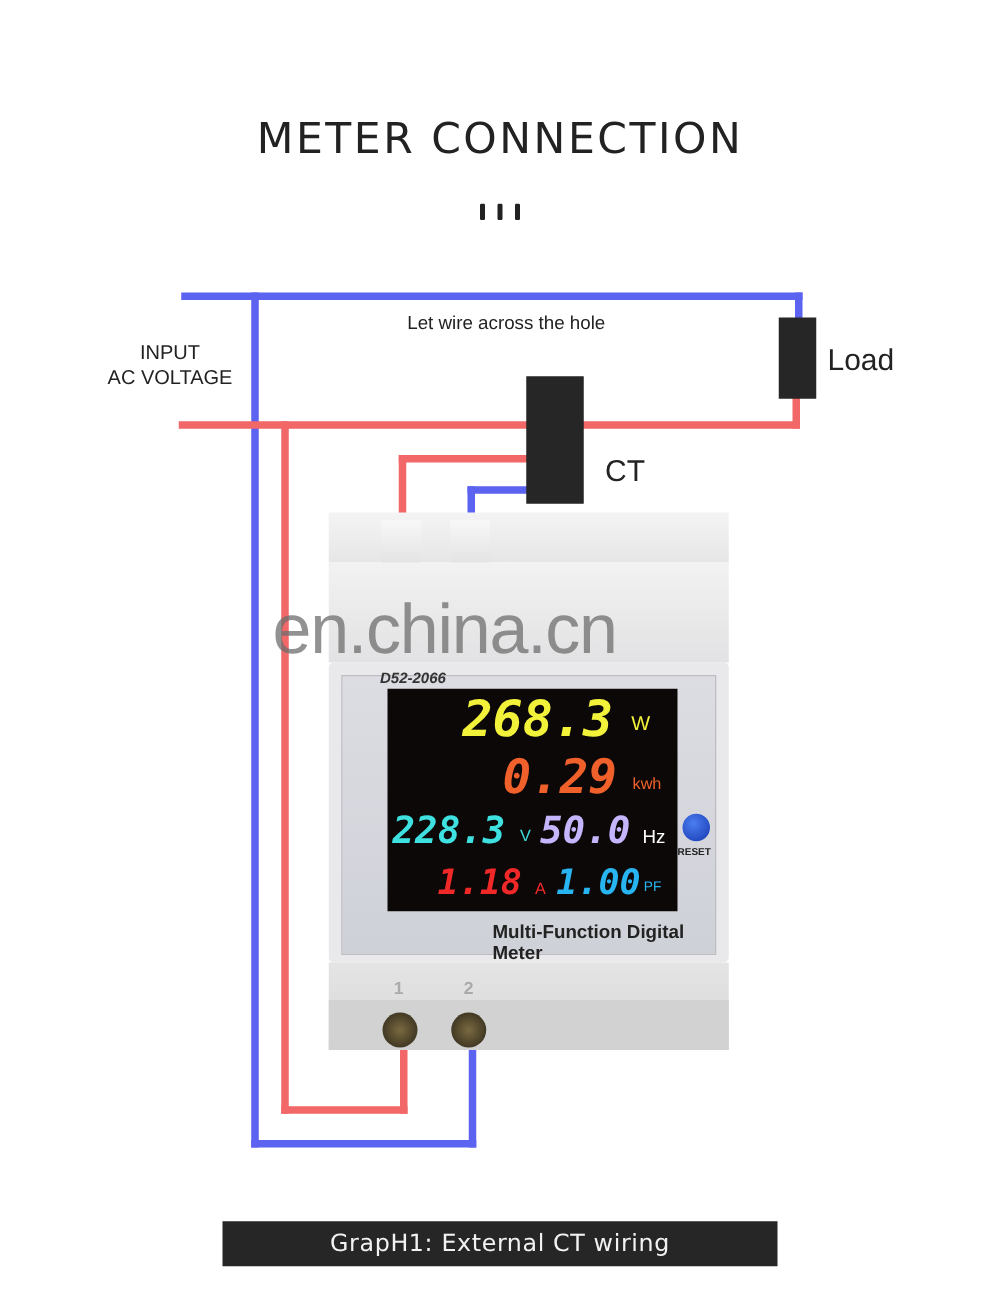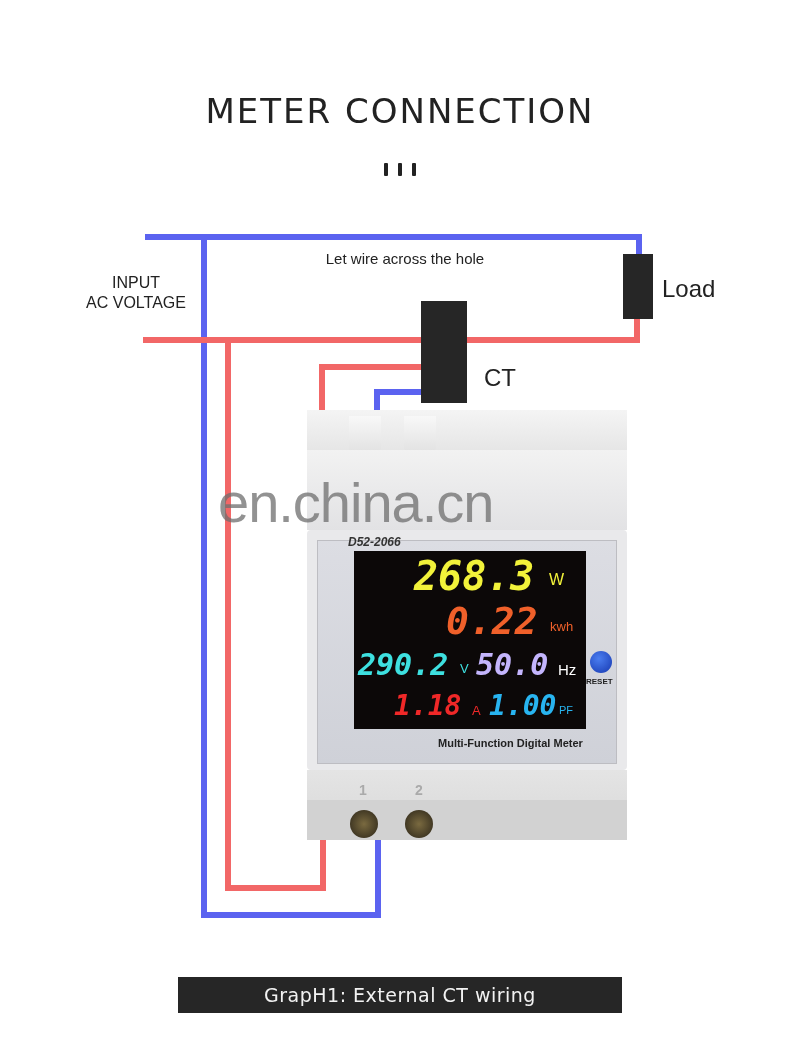--- a/index.html
+++ b/index.html
@@ -7,33 +7,33 @@
   .abs{position:absolute;}
   .title{left:0;width:800px;top:55px;text-align:center;font-family:"DejaVu Sans",sans-serif;font-size:34px;letter-spacing:2px;color:#222;margin-top:36px;}
   .ticks{left:384px;top:163px;width:32px;height:14px;display:flex;justify-content:space-between;}
   .ticks span{width:4px;height:13px;background:#222;border-radius:1px;}
   .wire{position:absolute;}
   .blue{background:#5b63f0;}
   .red{background:#f26767;}
   .label{color:#222;font-size:16px;text-align:center;line-height:20px;}
   .box{background:#262626;}
   .big{font-size:24px;color:#222;}
-  .meter{left:263px;top:410px;width:320px;height:430px;margin-left:44px;}
+  .meter{left:263px;top:410px;width:320px;height:430px;}
   .meter-top{position:absolute;left:0;top:0;width:320px;height:40px;background:linear-gradient(#f4f4f4,#e6e6e6);}
   .meter-top2{position:absolute;left:0;top:40px;width:320px;height:80px;background:linear-gradient(#f2f2f2,#e2e2e4);}
   .knob{position:absolute;top:6px;width:32px;height:46px;background:linear-gradient(#f8f8f8,#dcdcdc);border-radius:0 0 16px 16px;}
   .face{position:absolute;left:0;top:120px;width:320px;height:240px;background:#e9e9eb;border-radius:4px;}
   .face-inner{position:absolute;left:10px;top:10px;width:298px;height:222px;background:linear-gradient(#dcdde3,#cfd1d8);border:1px solid #bdbdc2;}
   .model{position:absolute;left:30px;top:-6px;font-size:12px;font-weight:bold;color:#333;font-style:italic;}
   .lcd{position:absolute;left:36px;top:10px;width:232px;height:178px;background:#0c0808;}
   .seg{position:absolute;font-family:"DejaVu Sans Mono",monospace;font-weight:bold;font-style:italic;}
   .unit{position:absolute;font-family:"Liberation Sans",sans-serif;}
   .reset-btn{position:absolute;left:272px;top:110px;width:22px;height:22px;border-radius:50%;background:radial-gradient(circle at 40% 35%,#4a7df0,#1638b0);}
   .reset-lbl{position:absolute;left:268px;top:136px;font-size:8px;font-weight:bold;color:#222;}
-  .mf{position:absolute;left:120px;top:196px;font-size:11px;font-weight:bold;color:#222;}
+  .mf{position:absolute;left:120px;top:196px;font-size:15px;font-weight:bold;color:#222;}
   .meter-bot{position:absolute;left:0;top:360px;width:320px;height:70px;background:linear-gradient(#e4e4e4,#d8d8d8);}
   .meter-bot-lower{position:absolute;left:0;top:30px;width:320px;height:40px;background:#d2d2d2;}
   .screw{position:absolute;top:40px;width:28px;height:28px;border-radius:50%;background:radial-gradient(circle,#7a6a40,#2a2418);}
   .term-num{position:absolute;top:12px;font-size:14px;color:#aaa;font-weight:bold;}
   .watermark{left:218px;top:470px;font-size:56px;color:rgba(110,110,110,0.75);letter-spacing:-1px;}
   .caption{left:178px;top:977px;width:444px;height:36px;background:#262626;color:#f2f2f2;font-family:"DejaVu Sans",sans-serif;font-size:19px;text-align:center;line-height:36px;letter-spacing:0.5px;}
 </style>
 </head>
 <body>
 
@@ -78,23 +78,23 @@
     <div class="knob" style="left:42px;"></div>
     <div class="knob" style="left:97px;"></div>
   </div>
   <div class="meter-top2"></div>
   <div class="face">
     <div class="face-inner">
       <div class="model">D52-2066</div>
       <div class="lcd">
         <div class="seg" style="left:60px;top:2px;font-size:40px;color:#f2f23a;">268.3</div>
         <div class="unit" style="left:195px;top:20px;font-size:16px;color:#f2f23a;">W</div>
-        <div class="seg" style="left:92px;top:48px;font-size:38px;color:#f0602a;">0.22</div>
+        <div class="seg" style="left:92px;top:48px;font-size:38px;color:#f0602a;">0.29</div>
         <div class="unit" style="left:196px;top:68px;font-size:13px;color:#f0602a;">kwh</div>
-        <div class="seg" style="left:4px;top:96px;font-size:30px;color:#3ee0e0;">290.2</div>
+        <div class="seg" style="left:4px;top:96px;font-size:30px;color:#3ee0e0;">228.3</div>
         <div class="unit" style="left:106px;top:110px;font-size:13px;color:#3ee0e0;">V</div>
         <div class="seg" style="left:122px;top:96px;font-size:30px;color:#c4b5fd;text-align:center;">50.0</div>
         <div class="unit" style="left:204px;top:110px;font-size:15px;color:#ffffff;">Hz</div>
         <div class="seg" style="left:40px;top:138px;font-size:28px;color:#f02828;">1.18</div>
         <div class="unit" style="left:118px;top:152px;font-size:13px;color:#f02828;">A</div>
         <div class="seg" style="left:135px;top:138px;font-size:28px;color:#28b4f0;">1.00</div>
         <div class="unit" style="left:205px;top:153px;font-size:11px;color:#28b4f0;">PF</div>
       </div>
       <div class="reset-btn"></div>
       <div class="reset-lbl">RESET</div>

